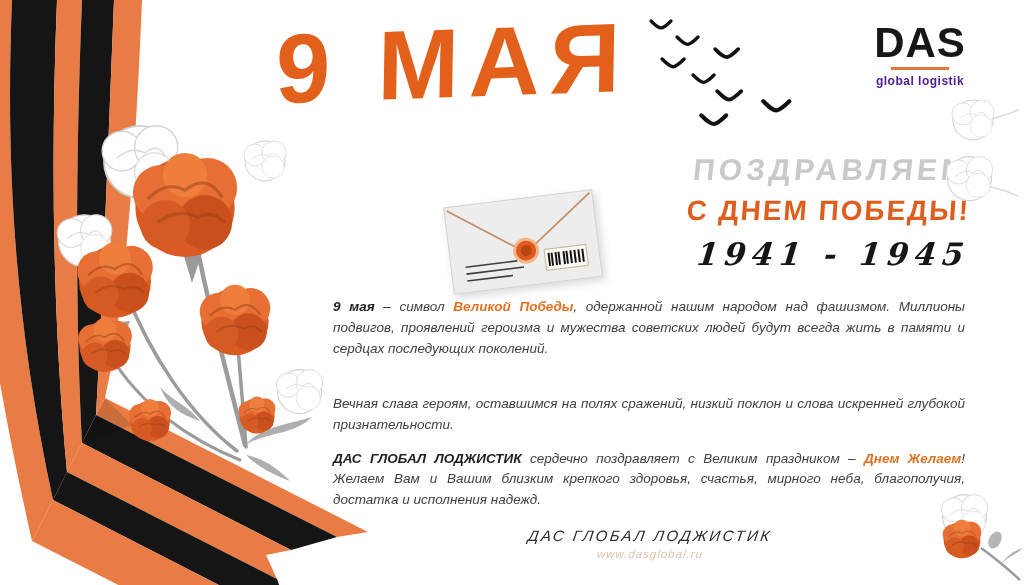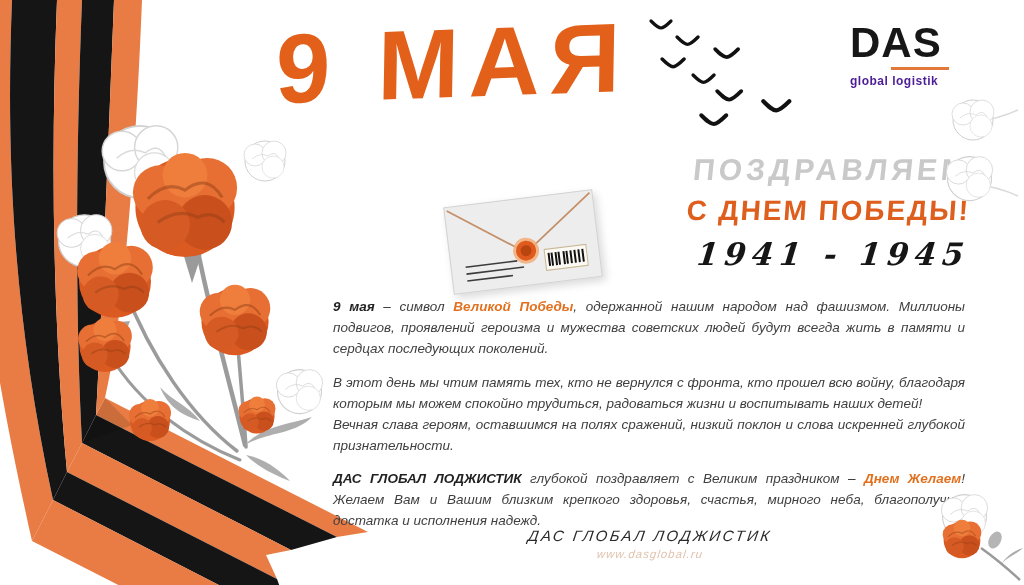--- a/index.html
+++ b/index.html
@@ -14,21 +14,21 @@
 
   
   .title{position:absolute;left:248px;top:14px;width:410px;text-align:center;
          font-size:98px;line-height:1;font-weight:700;color:#e2601a;
          letter-spacing:10px;transform:rotate(-2deg) skewX(-3deg);white-space:nowrap;}
 
   
   .birds-svg{position:absolute;left:628px;top:12px;}
 
   
-  .logo{position:absolute;left:850px;top:22px;width:140px;text-align:left;}
+  .logo{position:absolute;left:850px;top:22px;width:140px;text-align:center;}
   .logo .das{font-size:42px;font-weight:800;letter-spacing:1px;color:#171717;line-height:1;}
   .logo .rule{width:58px;height:3px;background:#e2793a;margin:3px auto 4px auto;}
   .logo .tag{font-size:12px;font-weight:700;color:#4c1d95;letter-spacing:.5px;}
 
   
   .envelope{position:absolute;left:448px;top:198px;width:148px;height:86px;
             background:#ededed;border:1px solid #d2d2d2;
             box-shadow:3px 4px 8px rgba(0,0,0,.15);transform:rotate(-7deg);}
   .envelope svg{display:block;}
 
@@ -175,22 +175,22 @@
   </div>
 
   <div class="greeting">
     <div class="congrats">ПОЗДРАВЛЯЕМ</div>
     <div class="victory">С ДНЕМ ПОБЕДЫ!</div>
     <div class="years">1941 - 1945</div>
   </div>
 
   <div class="message">
     <p><span class="lead">9 мая</span><span> – символ </span><span class="accent">Великой Победы</span><span>, одержанной нашим народом над фашизмом. Миллионы подвигов, проявлений героизма и мужества советских людей будут всегда жить в памяти и сердцах последующих поколений.</span></p>
-    <p><span>В этот день мы чтим память тех, кто не вернулся с фронта, кто прошел всю войну, благодаря которым мы можем спокойно трудиться, радоваться жизни и воспитывать наших детей!</span><br><span>Вечная слава героям, оставшимся на полях сражений, низкий поклон и слова искренней глубокой признательности.</span></p>
-    <p><span class="lead">ДАС ГЛОБАЛ ЛОДЖИСТИК</span><span> глубокой поздравляет с Великим праздником – </span><span class="accent">Днем Желаем</span><span>! Желаем Вам и Вашим близким крепкого здоровья, счастья, мирного неба, благополучия, достатка и исполнения надежд.</span></p>
+    <p><br><span>Вечная слава героям, оставшимся на полях сражений, низкий поклон и слова искренней глубокой признательности.</span></p>
+    <p><span class="lead">ДАС ГЛОБАЛ ЛОДЖИСТИК</span><span> сердечно поздравляет с Великим праздником – </span><span class="accent">Днем Желаем</span><span>! Желаем Вам и Вашим близким крепкого здоровья, счастья, мирного неба, благополучия, достатка и исполнения надежд.</span></p>
   </div>
 
   <div class="footer">
     <div class="company">ДАС ГЛОБАЛ ЛОДЖИСТИК</div>
     <div class="website">www.dasglobal.ru</div>
   </div>
 
   <svg class="sketch-tr" width="90" height="130" viewBox="0 0 90 130" aria-hidden="true">
     <g stroke="#dadada" fill="none" stroke-width="1.5">
       <path d="M45,30 C60,28 75,24 88,18"></path>

